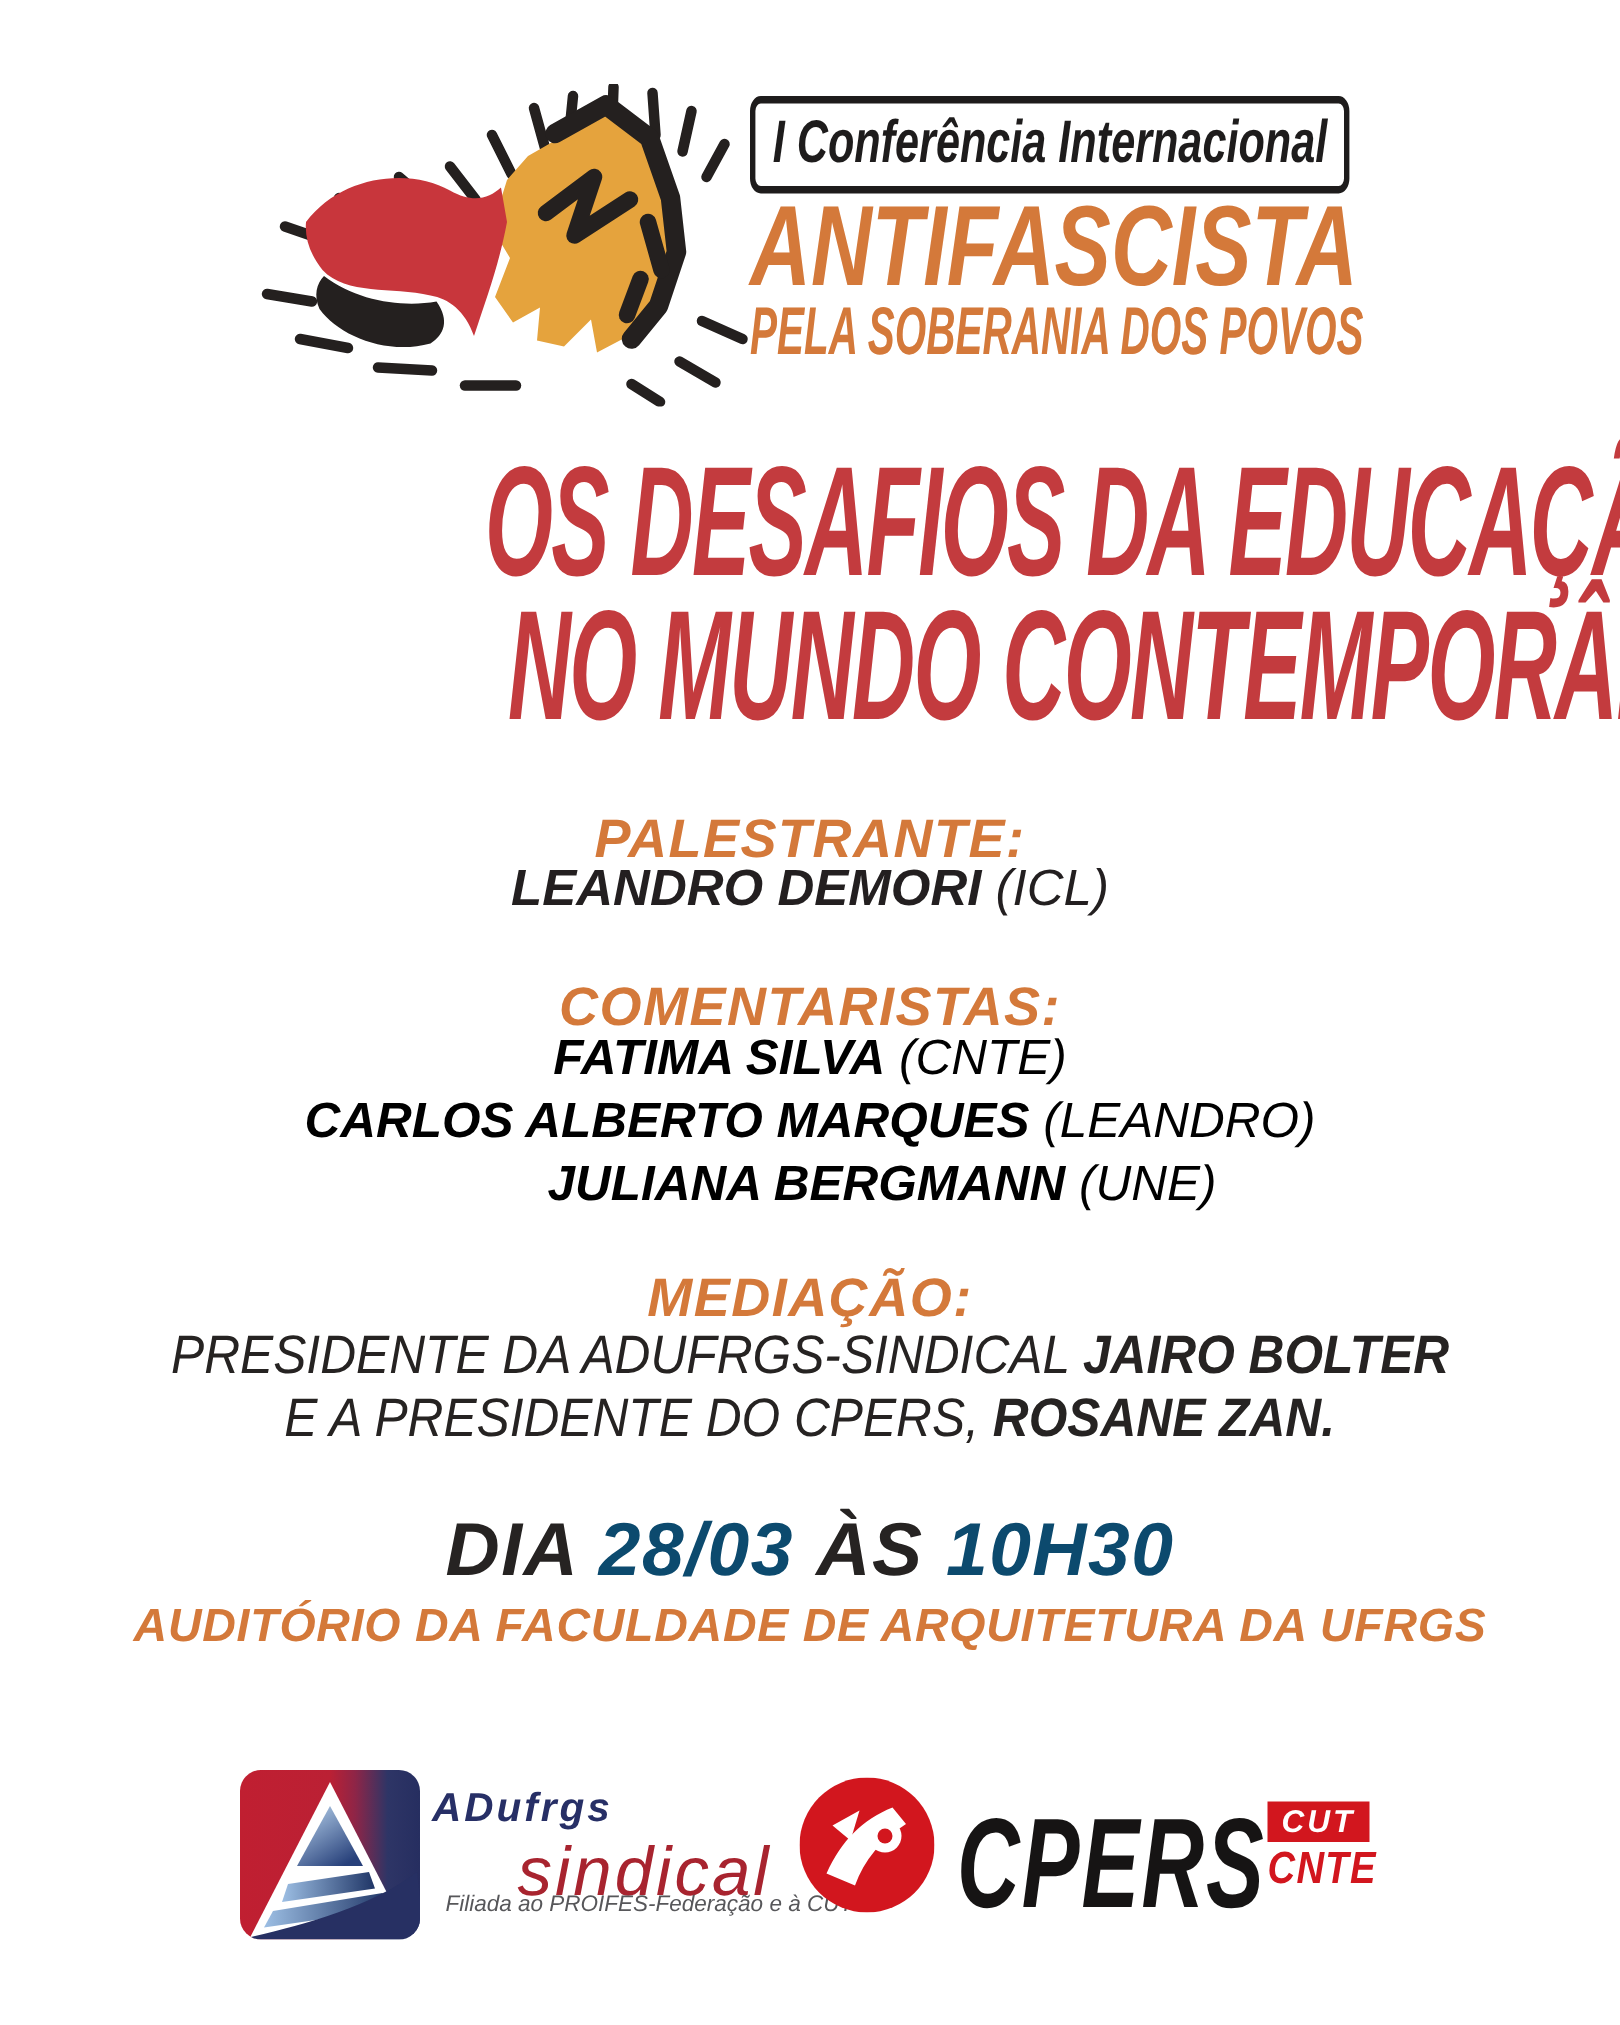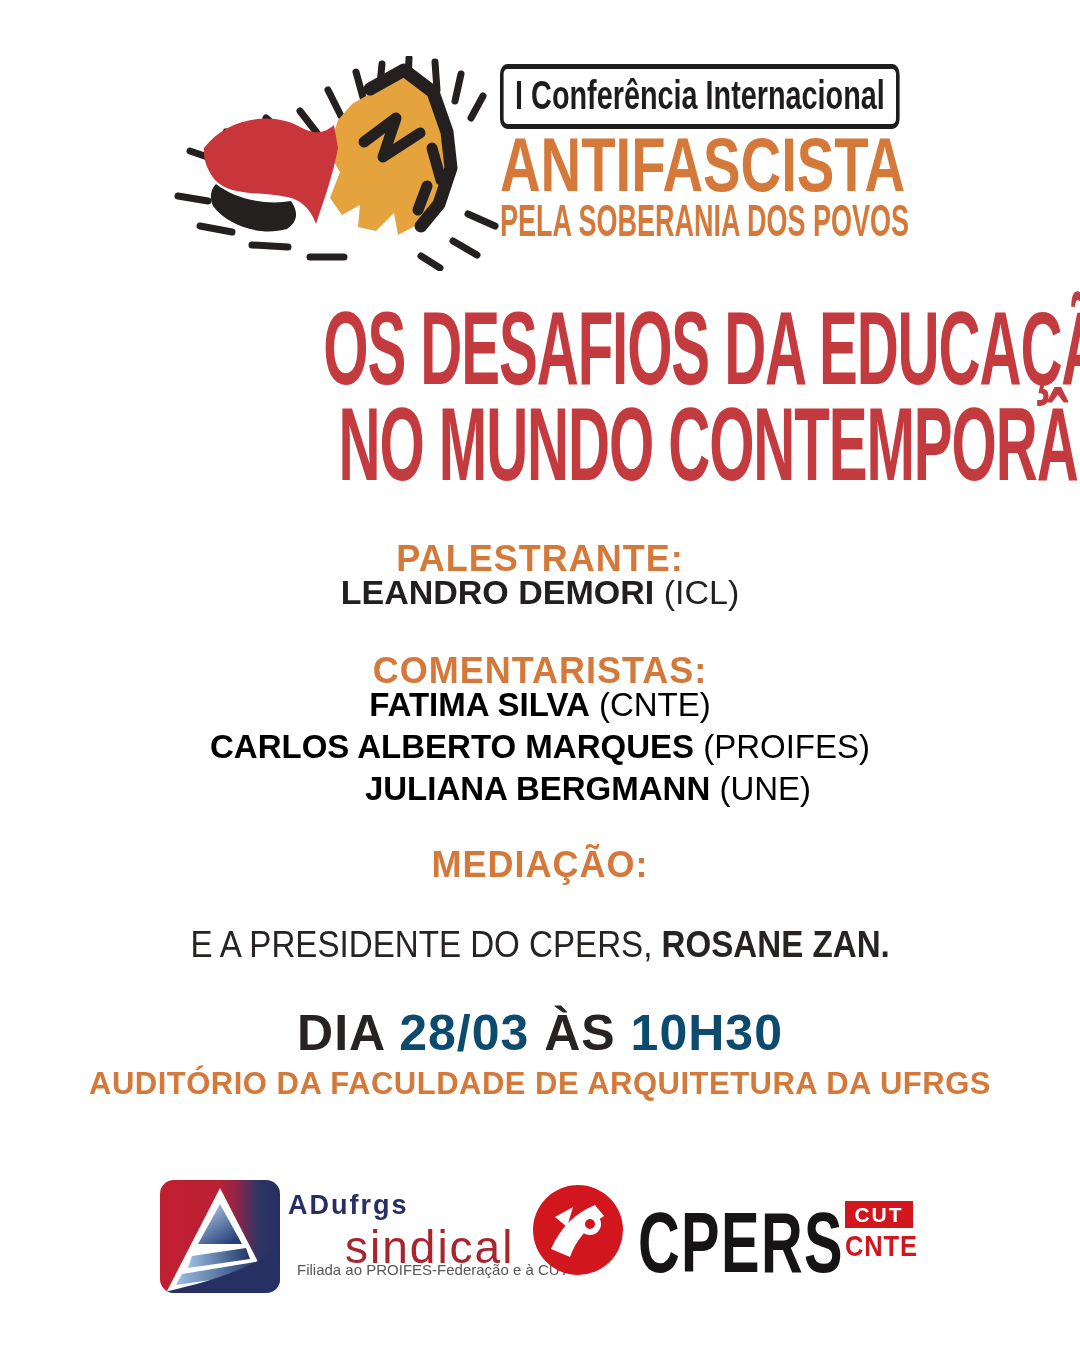--- a/index.html
+++ b/index.html
@@ -1,18 +1,18 @@
 <!DOCTYPE html>
 <html><head>
 <meta charset="utf-8">
 <style>
   html,body{margin:0;padding:0;background:#ffffff;}
   .poster{
     position:relative;width:1080px;height:1329px;background:#ffffff;
-    overflow:hidden;font-family:"Liberation Sans","DejaVu Sans",sans-serif;
+    overflow:hidden;font-family:"Liberation Sans","DejaVu Sans",sans-serif;font-style:italic;
     -webkit-font-smoothing:antialiased;
   }
   .abs{position:absolute;}
   .centerline{position:absolute;left:0;width:1080px;text-align:center;white-space:nowrap;}
 
   
   .badge{
     position:absolute;left:500px;top:64px;
     display:inline-block;white-space:nowrap;
     border:5px solid #1E1C1C;border-radius:10px;
@@ -129,28 +129,34 @@
     <span class="porg">(ICL)</span>
   </div>
 
   <div class="centerline sec-heading" style="top:650px;">COMENTARISTAS:</div>
   <div class="centerline commentator-line" style="top:686px;">
     <span class="pname">FATIMA SILVA</span>
     <span class="porg">(CNTE)</span>
   </div>
   <div class="centerline commentator-line" style="top:728px;">
     <span class="pname">CARLOS ALBERTO MARQUES</span>
-    <span class="porg">(PROIFES)</span>
+    <span class="porg">(LEANDRO)</span>
   </div>
   <div class="centerline commentator-line" style="top:770px;padding-left:48px;">
     <span class="pname">JULIANA BERGMANN</span>
     <span class="porg">(UNE)</span>
   </div>
 
   <div class="centerline sec-heading" style="top:844px;">MEDIAÇÃO:</div>
+  <div class="centerline mediacao-line" style="top:882px;">
+    <span class="mediacao-inner">
+      <span>PRESIDENTE DA ADUFRGS-SINDICAL</span>
+      <span class="mname">JAIRO BOLTER</span>
+    </span>
+  </div>
   <div class="centerline mediacao-line" style="top:924px;">
     <span class="mediacao-inner">
       <span>E A PRESIDENTE DO CPERS,</span>
       <span class="mname">ROSANE ZAN.</span>
     </span>
   </div>
 
   <div class="centerline schedule-line" style="top:1004px;">
     <span>DIA</span>
     <span class="red">28/03</span>

